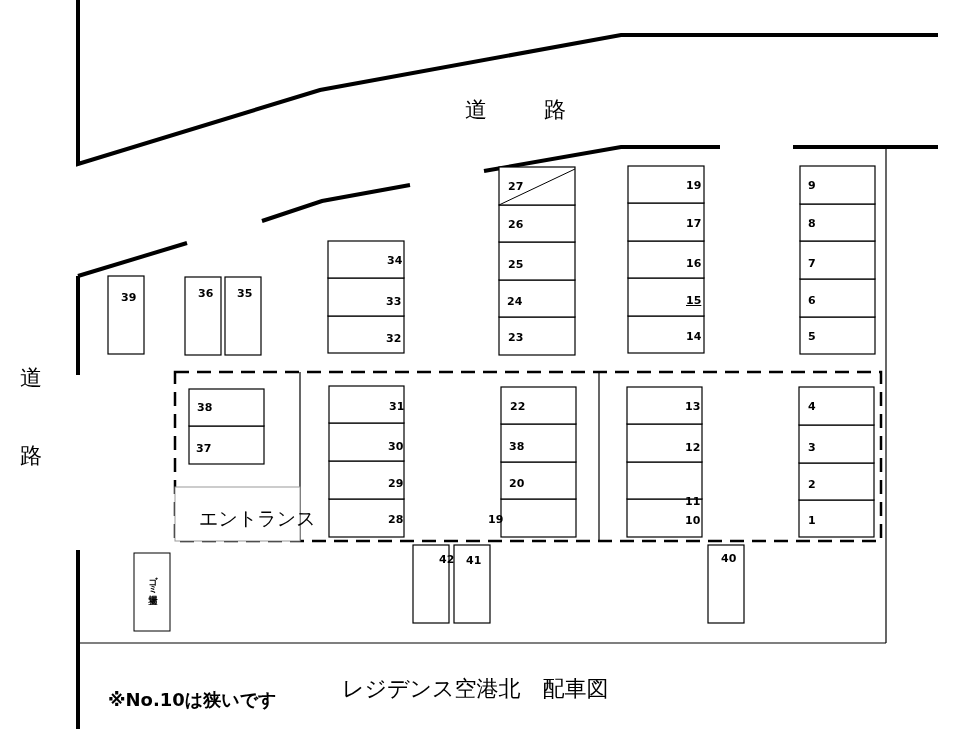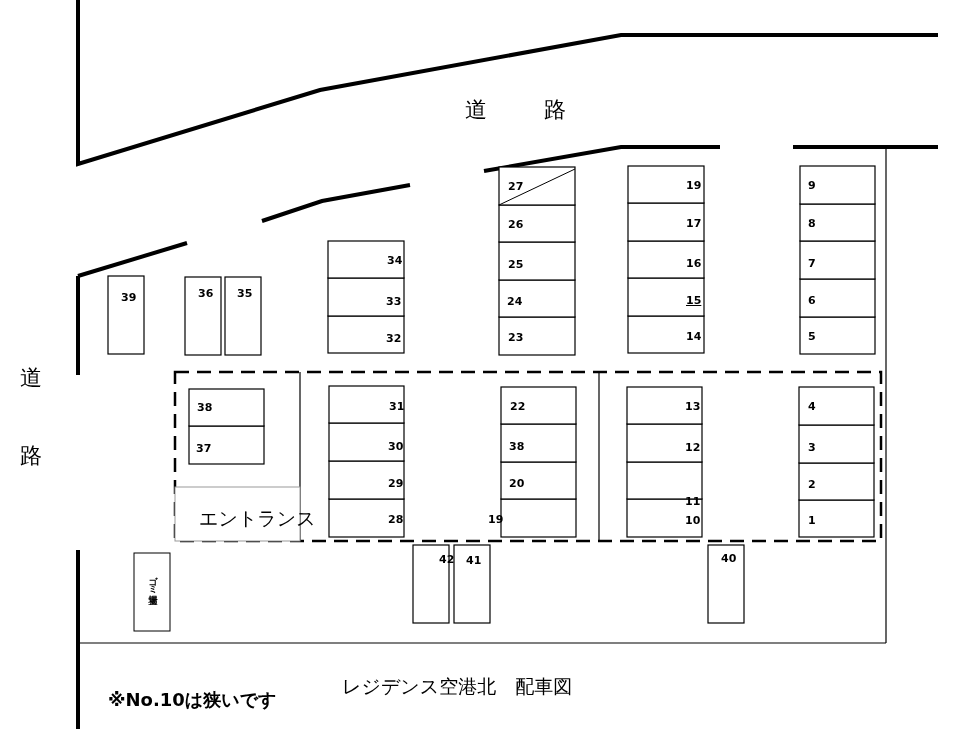--- a/index.html
+++ b/index.html
@@ -3,21 +3,21 @@
 <meta charset="utf-8">
 <style>
   html, body { margin:0; padding:0; background:#ffffff; }
   body { width:978px; height:729px; position:relative; overflow:hidden;
          font-family:"DejaVu Sans", sans-serif; color:#000; }
   #map { position:absolute; left:0; top:0; width:978px; height:729px; }
   .lbl { position:absolute; font-family:"DejaVu Sans", sans-serif; font-size:11px;
          font-weight:bold; line-height:12px; white-space:nowrap; }
   .road { position:absolute; font-size:22px; font-family:"DejaVu Sans", sans-serif; }
   .entrance { position:absolute; font-size:19px; }
-  .title { position:absolute; font-size:19px; }
+  .title { position:absolute; font-size:22px; }
   .note { position:absolute; font-size:18px; font-weight:bold; }
   .garbage { position:absolute; font-size:9px; font-weight:bold; writing-mode:vertical-rl; letter-spacing:-1px; }
 </style>
 </head>
 <body>
 
 <svg id="map" viewBox="0 0 978 729" xmlns="http://www.w3.org/2000/svg">
 
   <g stroke="#000" stroke-width="4" fill="none">
     <polyline points="78,0 78,164 320,90 621,35 938,35"></polyline>

